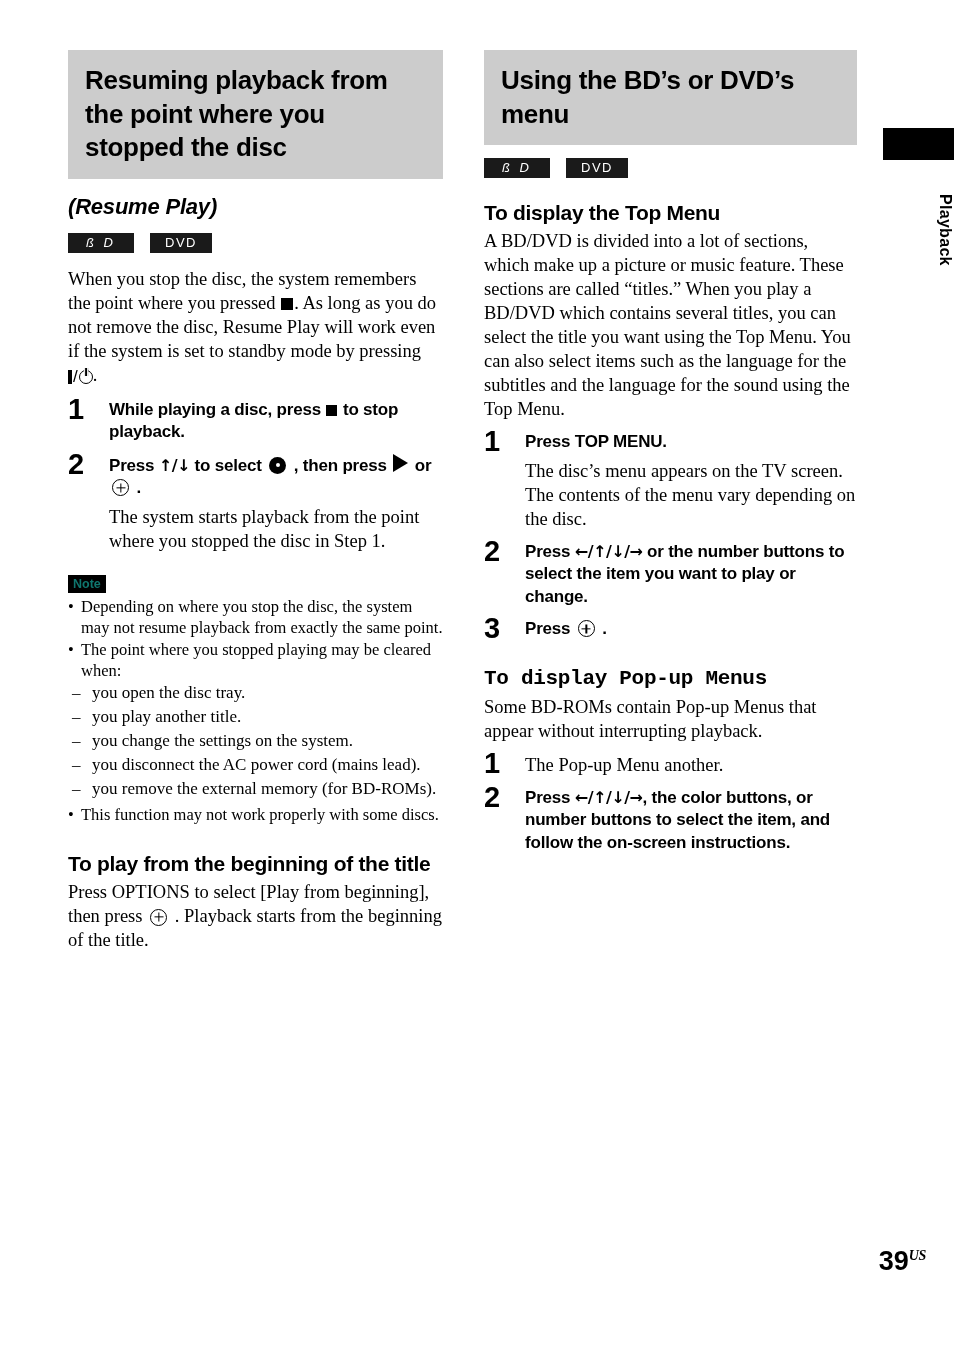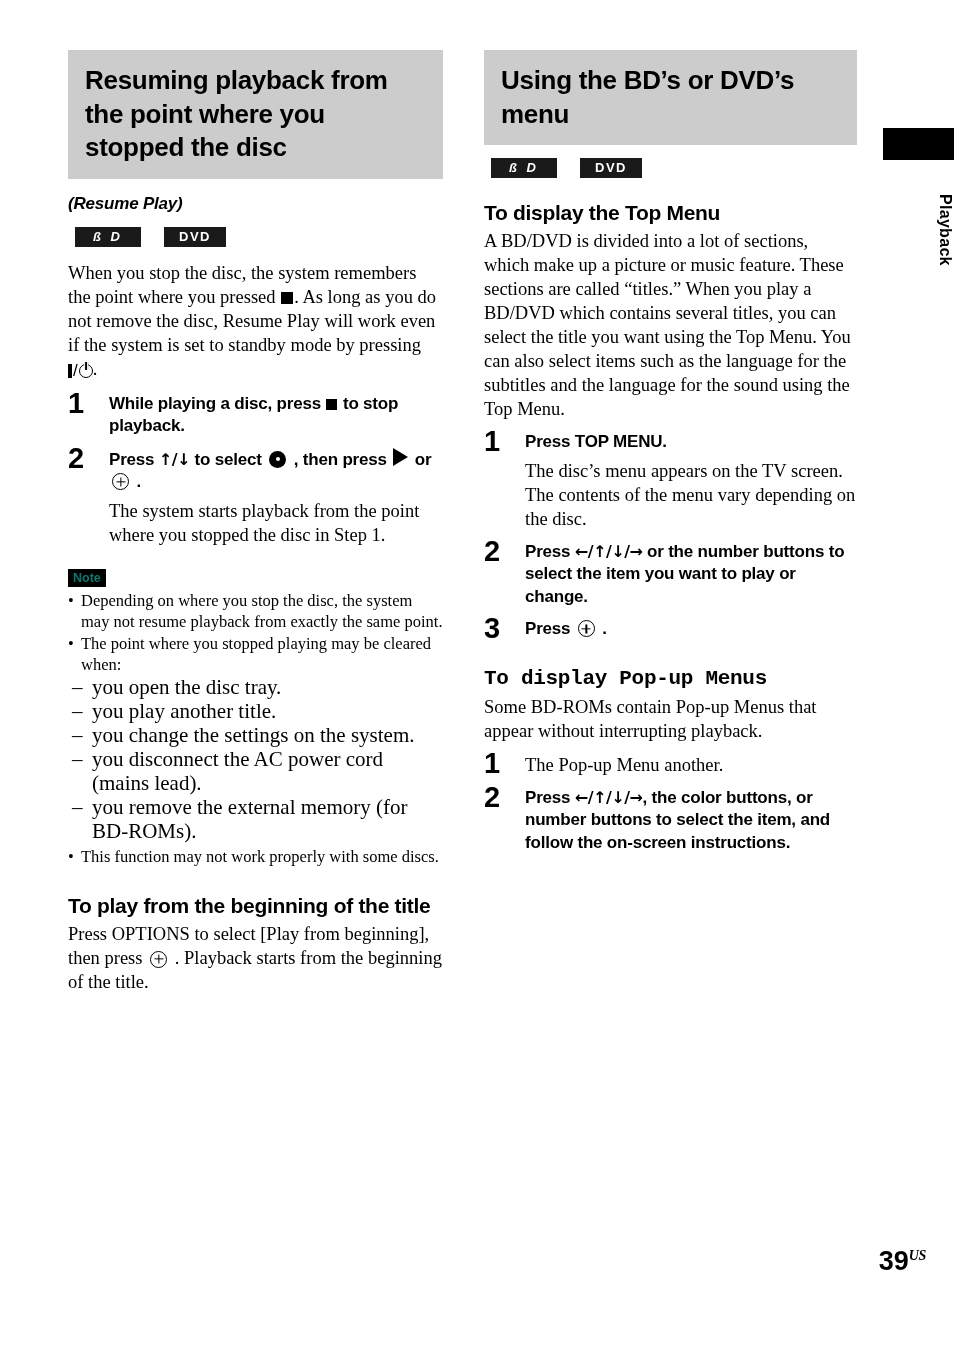--- a/index.html
+++ b/index.html
@@ -39,40 +39,39 @@
     padding: 14px 16px 14px 17px;
     margin: 0;
   }
   .sec-head.tall { min-height: 124px; }
 
   
   .subtitle {
     font-family: "Liberation Sans", "DejaVu Sans", sans-serif;
     font-weight: bold;
     font-style: italic;
-    font-size: 17px;
+    font-size: 22px;
     margin: 15px 0 0 0;
     letter-spacing: -0.2px;
   }
 
   
   .badges { margin-top: 13px; height: 20px; position: relative; }
   .badge {
     display: inline-block;
     background: #1a1a1a;
     color: #ffffff;
     font-family: "Liberation Sans", "DejaVu Sans", sans-serif;
-    font-weight: bold;
+    font-weight: normal;
     font-size: 13px;
     line-height: 20px;
     height: 20px;
     text-align: center;
     vertical-align: top;
     letter-spacing: 1px;
-    margin-left: 7px;
   }
   .badge.bd { width: 66px; margin-right: 16px; font-style: italic; letter-spacing: 3px; }
   .badge.dvd { width: 62px; letter-spacing: 1.5px; }
 
   
   .body-p {
     font-size: 18.5px;
     line-height: 24px;
     margin: 14px 0 0 0;
     text-align: left;
@@ -126,21 +125,21 @@
     position: relative;
     margin-top: 1px;
   }
   .note-list > li::before {
     content: "\2022";
     position: absolute;
     left: 0; top: 0;
   }
   .sub-list { margin: 0; padding: 0; list-style: none; }
   .sub-list > li {
-    font-size: 21px;
+    font-size: 17px;
     line-height: 24px;
     padding-left: 24px;
     position: relative;
   }
   .sub-list > li::before {
     content: "\2013";
     position: absolute;
     left: 4px; top: 0;
   }
 

